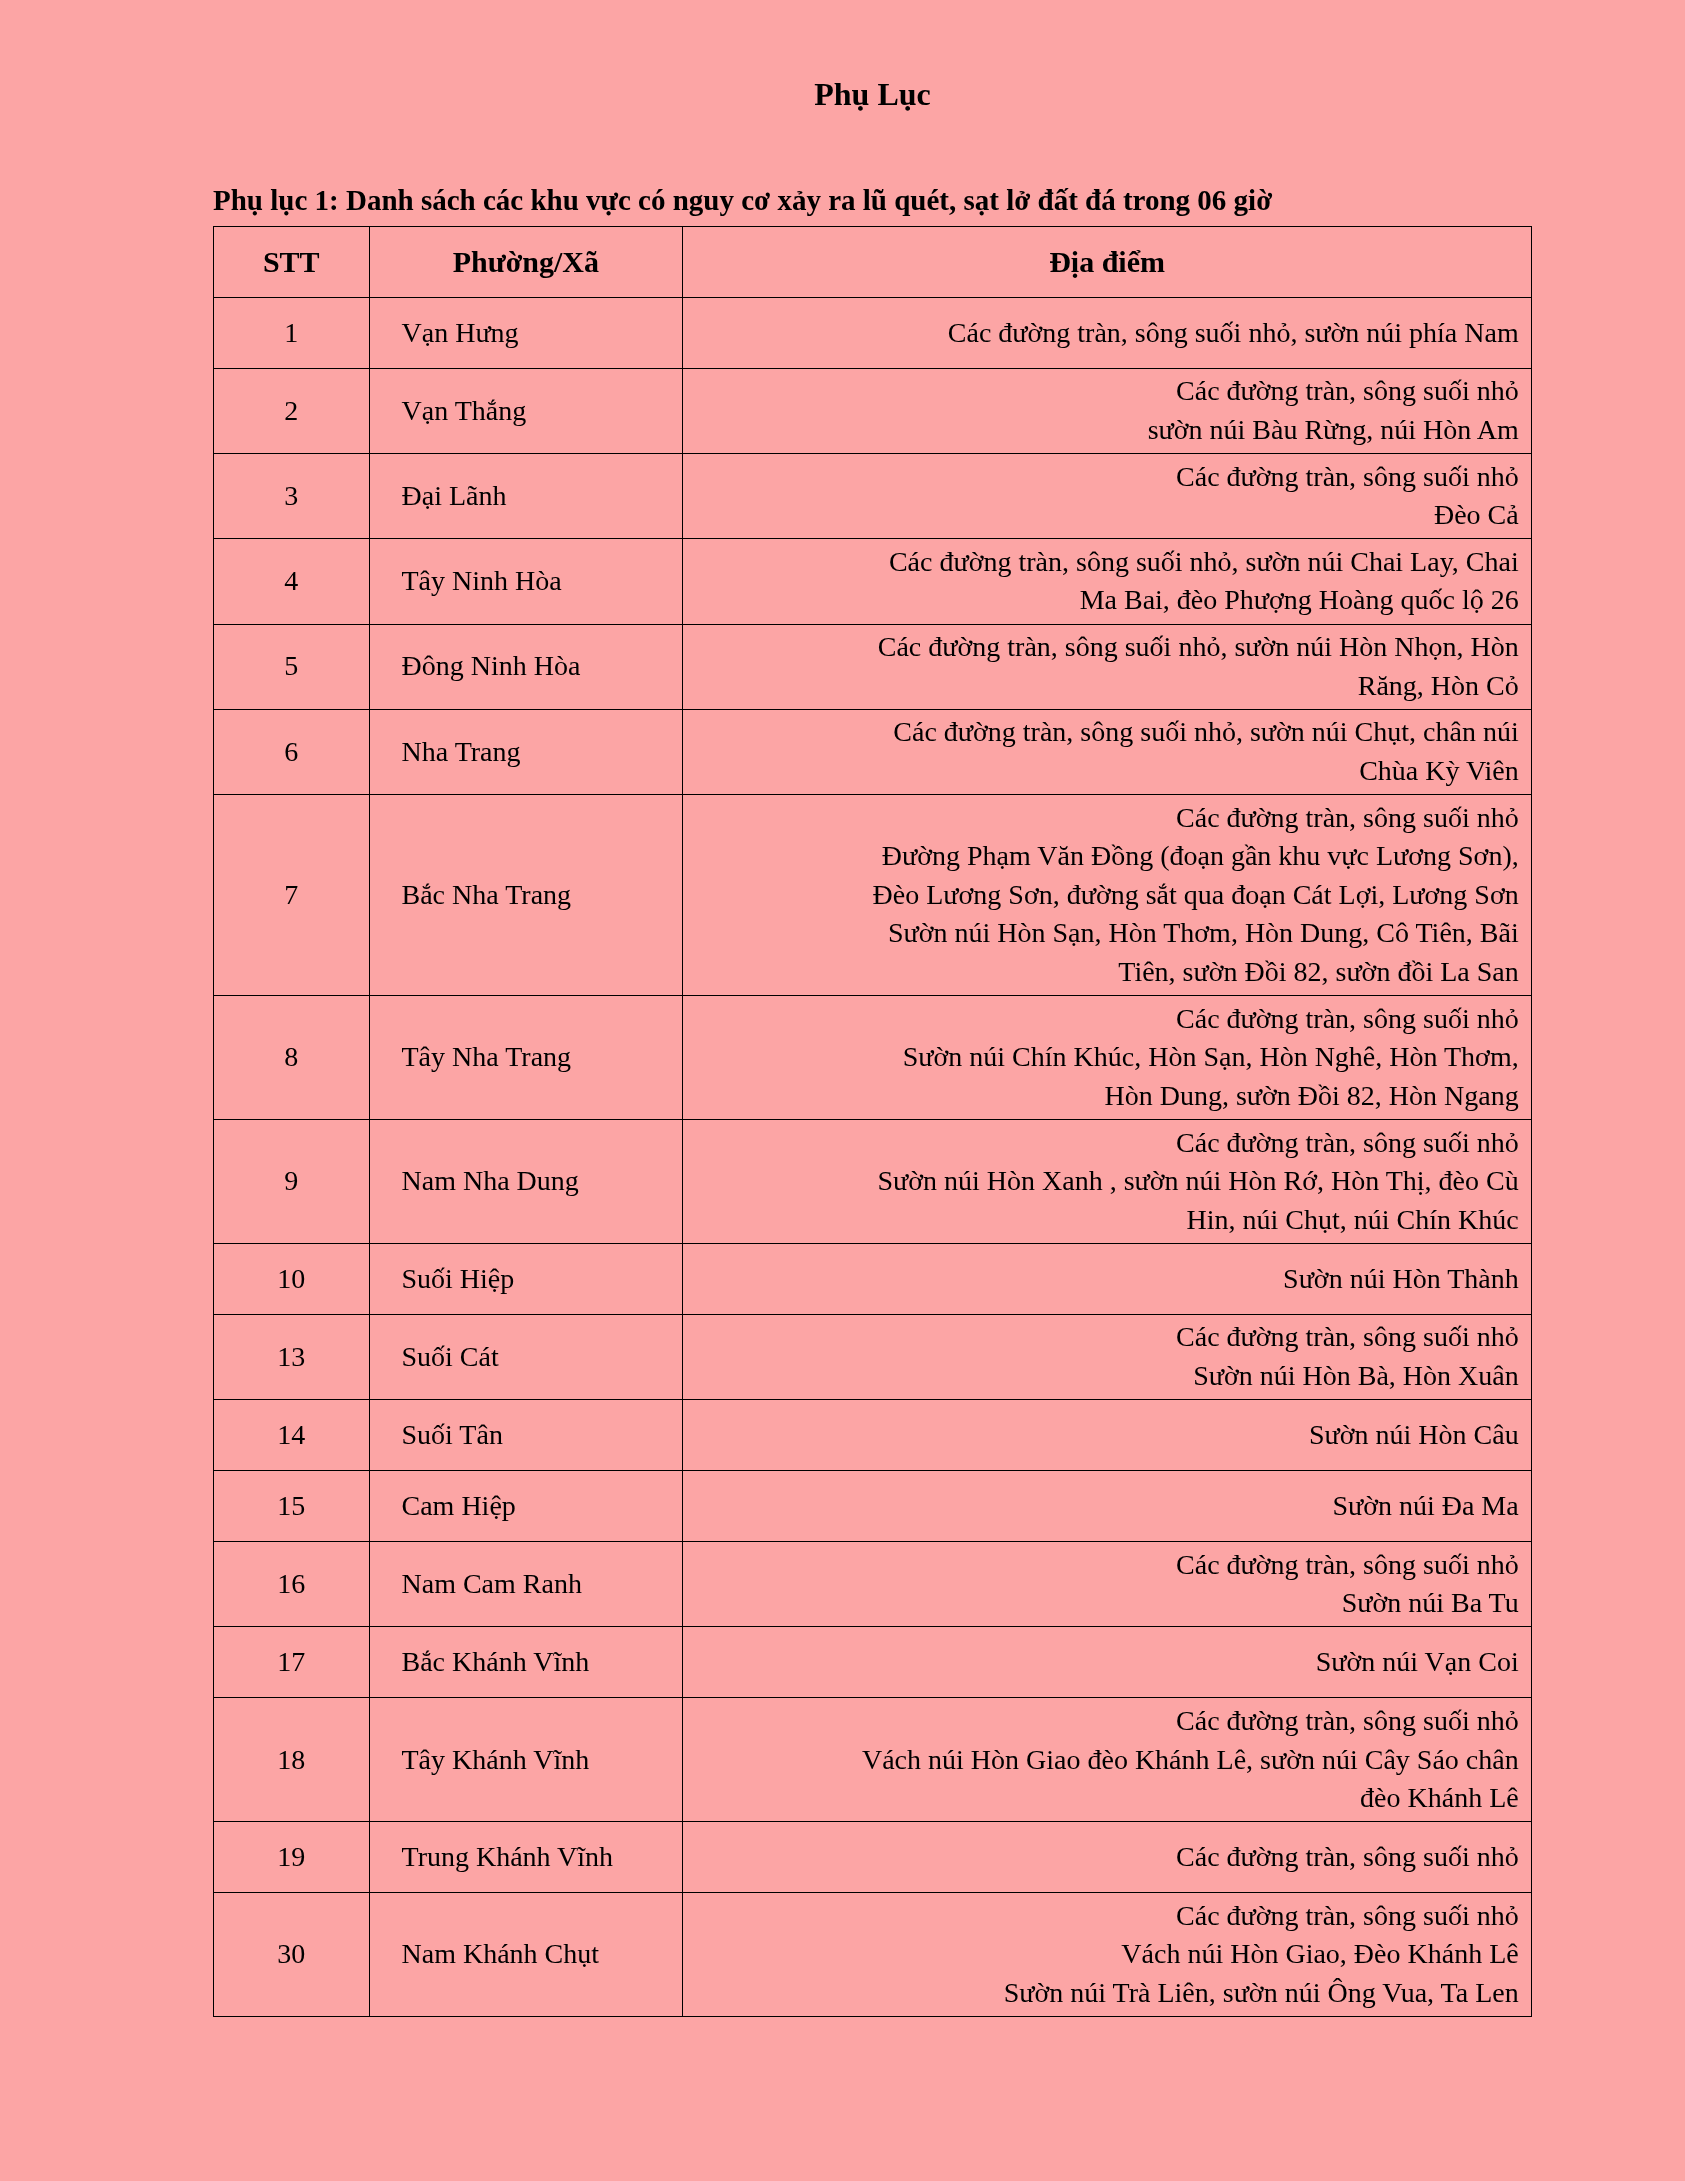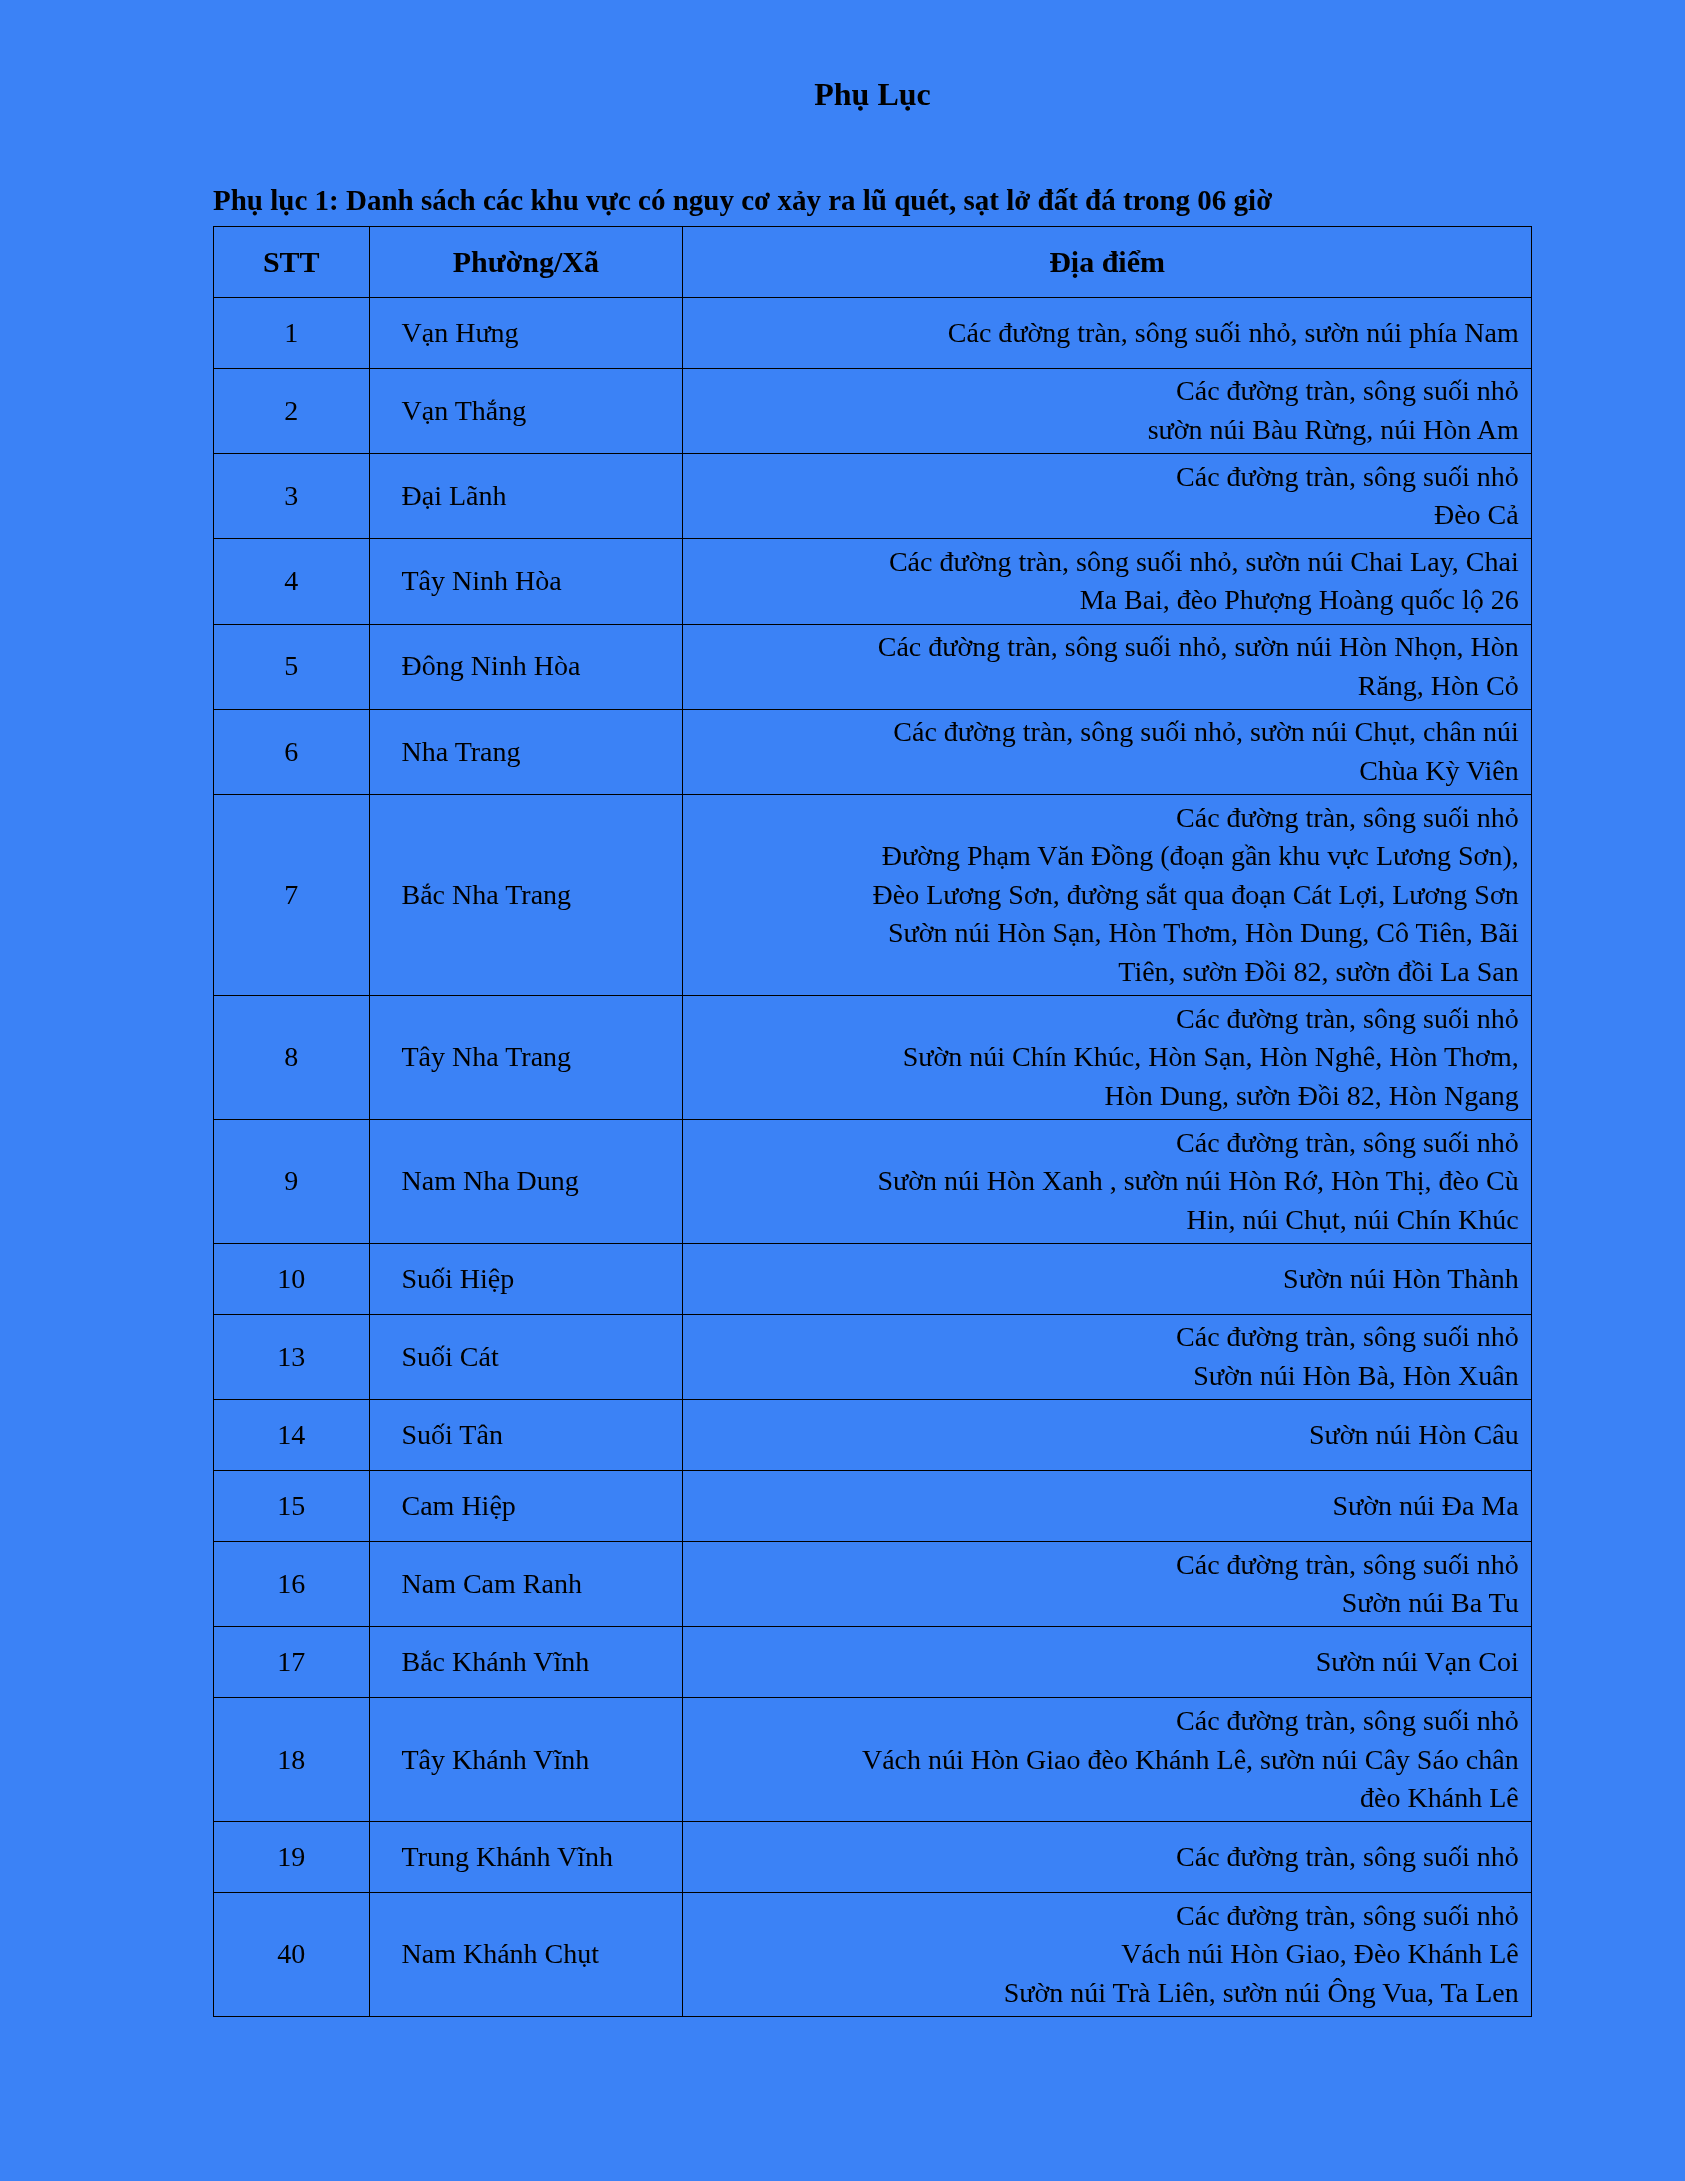--- a/index.html
+++ b/index.html
@@ -6,21 +6,21 @@
     margin: 0;
     padding: 0;
     background: #ffffff;
     color: #000000;
     font-family: "Liberation Serif", "DejaVu Serif", serif;
   }
   .page {
     position: relative;
     width: 1685px;
     height: 2181px;
-    background: #3b82f6;
+    background: #fca5a5;
     overflow: hidden;
   }
   .content {
     position: absolute;
     left: 213px;
     top: 0;
     width: 1319px;
   }
   .page-title {
     margin-top: 75px;
@@ -186,21 +186,21 @@
           <td class="c-loc">Các đường tràn, sông suối nhỏ
 Vách núi Hòn Giao đèo Khánh Lê, sườn núi Cây Sáo chân
 đèo Khánh Lê</td>
         </tr>
         <tr>
           <td class="c-stt">19</td>
           <td class="c-ward">Trung Khánh Vĩnh</td>
           <td class="c-loc">Các đường tràn, sông suối nhỏ</td>
         </tr>
         <tr>
-          <td class="c-stt">40</td>
+          <td class="c-stt">30</td>
           <td class="c-ward">Nam Khánh Chụt</td>
           <td class="c-loc">Các đường tràn, sông suối nhỏ
 Vách núi Hòn Giao, Đèo Khánh Lê
 Sườn núi Trà Liên, sườn núi Ông Vua, Ta Len</td>
         </tr>
       </tbody>
     </table>
 
   </div>
 </div>

